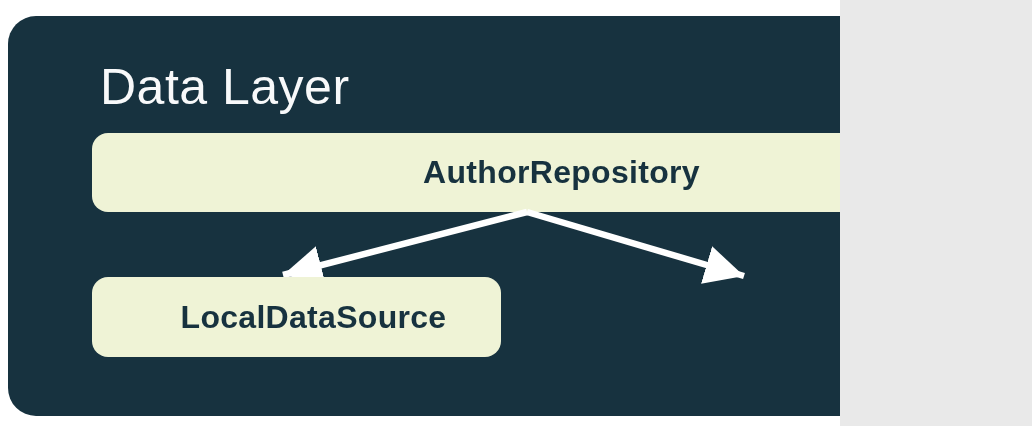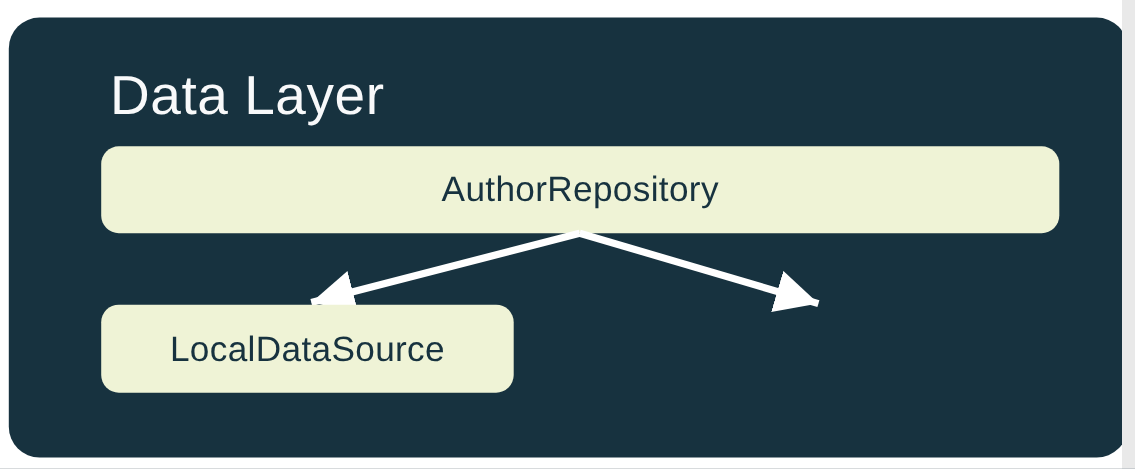--- a/index.html
+++ b/index.html
@@ -7,21 +7,21 @@
     --container-bg:#17323F;
     --node-bg:#EFF3D6;
     --node-text:#17323F;
     --title-text:#F8F9FA;
     --arrow:#FFFFFF;
   }
   html,body{margin:0;padding:0;background:#e9e9e9;}
   body{font-family:"Liberation Sans","DejaVu Sans",sans-serif;}
   .canvas{
     position:relative;
-    width:1020px;
+    width:840px;
     height:426px;
     background:var(--page-bg);
     overflow:hidden;
   }
   .container{
     position:absolute;
     left:8px; top:16px;
     width:1017px; height:400px;
     background:var(--container-bg);
     border-radius:28px;
@@ -38,23 +38,24 @@
   }
   .node{
     position:absolute;
     background:var(--node-bg);
     border-radius:16px;
     display:flex;
     align-items:center;
     justify-content:center;
     color:var(--node-text);
     font-size:32px;
-    font-weight:400;
+    font-weight:700;
     letter-spacing:0.3px;
     white-space:nowrap;
+    padding-left:34px;
   }
   .node-repository{ left:92px;  top:133px; width:871px; height:79px; }
   .node-local     { left:92px;  top:277px; width:375px; height:80px; }
   .node-network   { left:527px; top:277px; width:436px; height:80px; }
   .edges{
     position:absolute;
     left:0; top:0;
     width:1032px; height:426px;
     pointer-events:none;
   }

